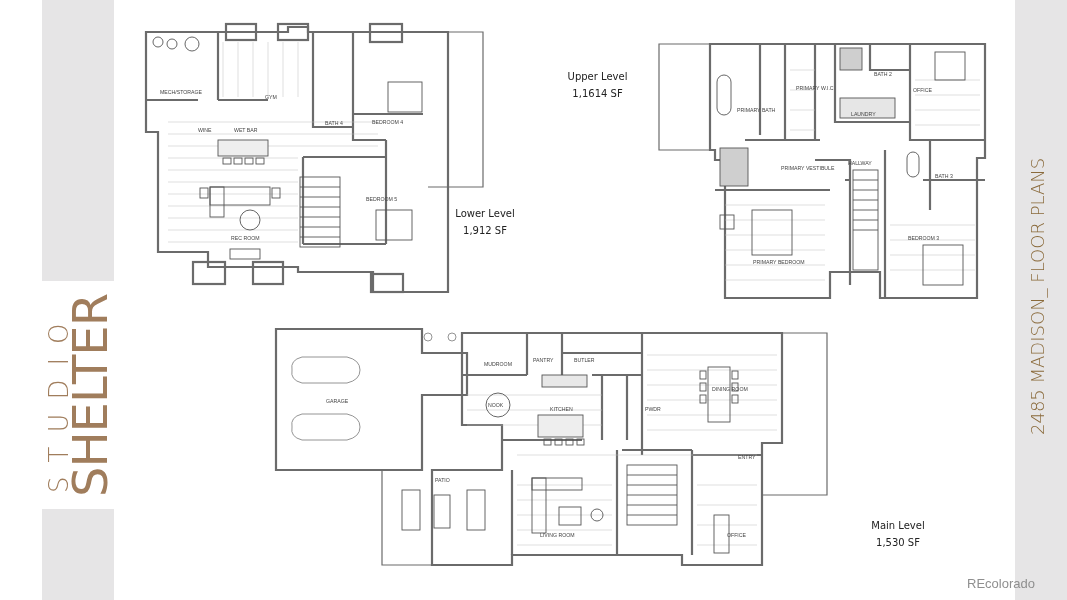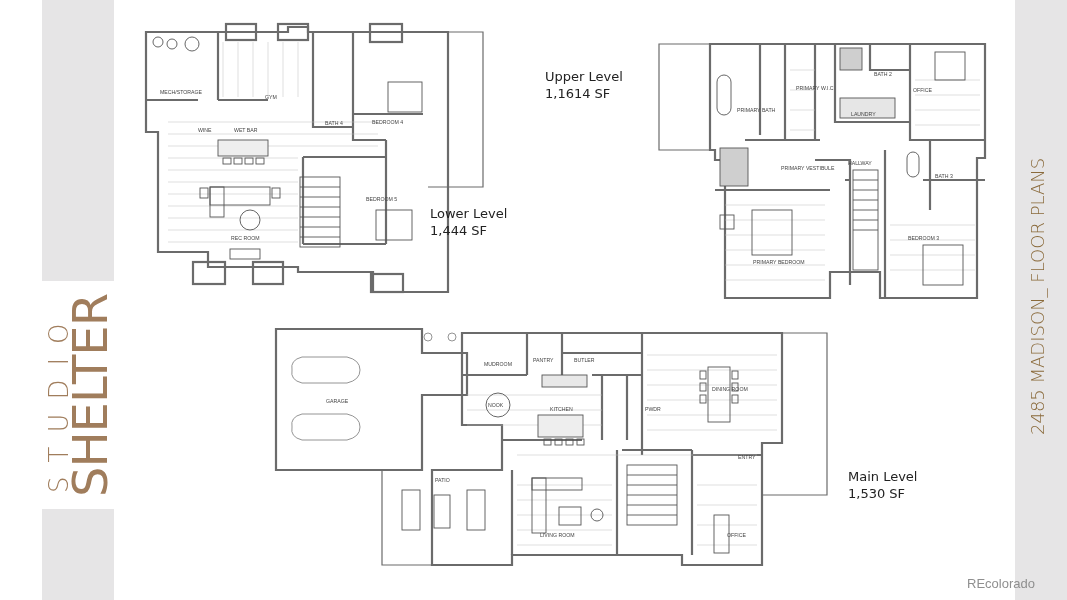--- a/index.html
+++ b/index.html
@@ -4,21 +4,21 @@
 <style>
   html, body { margin:0; padding:0; }
   body { width:1067px; height:600px; background:#ffffff; position:relative; overflow:hidden; font-family:"DejaVu Sans", sans-serif; }
   .strip { position:absolute; background:#e6e5e6; }
   .brand { position:absolute; left:38px; top:292px; width:80px; height:205px; }
   .brand-rot { position:absolute; left:0; top:0; width:205px; height:80px; transform-origin:0 0; transform:translate(0,205px) rotate(-90deg); }
   .brand-studio { position:absolute; left:4px; top:6px; font-family:"DejaVu Sans", sans-serif; font-weight:200; font-size:26px; letter-spacing:14px; color:#a07d5c; }
   .brand-shelter { position:absolute; left:0px; top:28px; font-family:"DejaVu Sans", sans-serif; font-size:48px; line-height:48px; color:#a07d5c; letter-spacing:-1px; transform:scaleX(1.0); }
   .right-title-wrap { position:absolute; left:1018px; top:0; width:46px; height:600px; }
   .right-title { position:absolute; left:-104px; top:298px; width:250px; height:24px; transform:rotate(-90deg); color:#8a6a3b; font-size:18px; white-space:nowrap; text-align:center; font-family:"DejaVu Sans", sans-serif; font-weight:300; }
-  .level-label { position:absolute; text-align:left; color:#222; font-family:"DejaVu Sans", sans-serif; font-size:13px; line-height:17px; }
+  .level-label { position:absolute; text-align:center; color:#222; font-family:"DejaVu Sans", sans-serif; font-size:10px; line-height:17px; }
   .watermark { position:absolute; left:967px; top:576px; color:#8f8f8f; font-family:"Liberation Sans", sans-serif; font-size:13px; }
   svg { position:absolute; }
   .room { font-family:"Liberation Sans", sans-serif; font-size:5.2px; fill:#444; }
 </style>
 </head>
 <body>
 
 <div class="strip" style="left:42px; top:0; width:72px; height:281px;"></div>
 <div class="strip" style="left:42px; top:509px; width:72px; height:91px;"></div>
 
@@ -105,21 +105,21 @@
   <text class="room" x="187" y="103">BATH 4</text>
   <text class="room" x="234" y="102">BEDROOM 4</text>
   <text class="room" x="60" y="110">WINE</text>
   <text class="room" x="96" y="110">WET BAR</text>
   <text class="room" x="228" y="179">BEDROOM 5</text>
   <text class="room" x="93" y="218">REC ROOM</text>
 </svg>
 
 <div class="level-label" style="left:430px; top:205px; width:110px;">
   <div>Lower Level</div>
-  <div>1,444 SF</div>
+  <div>1,912 SF</div>
 </div>
 
 <svg style="left:655px; top:40px;" width="350" height="262" viewBox="0 0 350 262">
   <g fill="none" stroke="#6b6b6b" stroke-width="2.2">
     <path d="M55 4 H330 V118 H322 V258 H225 V232 H175 V258 H70 V120 H60 V110 H55 Z"></path>
     <path d="M4 4 H55 V110 H4 Z" stroke-width="1.2"></path>
 
     <path d="M105 4 V95 M130 4 V100 M160 4 V100 M180 4 V82 H255 V95 M215 4 V30 H255 V82 M255 4 V100 H330 M90 100 H165 M160 120 H195 V245 M230 110 V258 M275 100 V170 M268 140 H330 M60 150 H175 M190 140 H195"></path>
   </g>
   <g stroke="#bdbdbd" stroke-width="0.5">
@@ -255,18 +255,18 @@
   <text class="room" x="216" y="82">NOOK</text>
   <text class="room" x="278" y="86">KITCHEN</text>
   <text class="room" x="373" y="86">PWDR</text>
   <text class="room" x="440" y="66">DINING ROOM</text>
   <text class="room" x="466" y="134">ENTRY</text>
   <text class="room" x="163" y="157">PATIO</text>
   <text class="room" x="268" y="212">LIVING ROOM</text>
   <text class="room" x="455" y="212">OFFICE</text>
 </svg>
 
-<div class="level-label" style="left:848px; top:468px; width:100px;">
+<div class="level-label" style="left:848px; top:517px; width:100px;">
   <div>Main Level</div>
   <div>1,530 SF</div>
 </div>
 
 <div class="watermark">REcolorado</div>
 
 </body></html>

